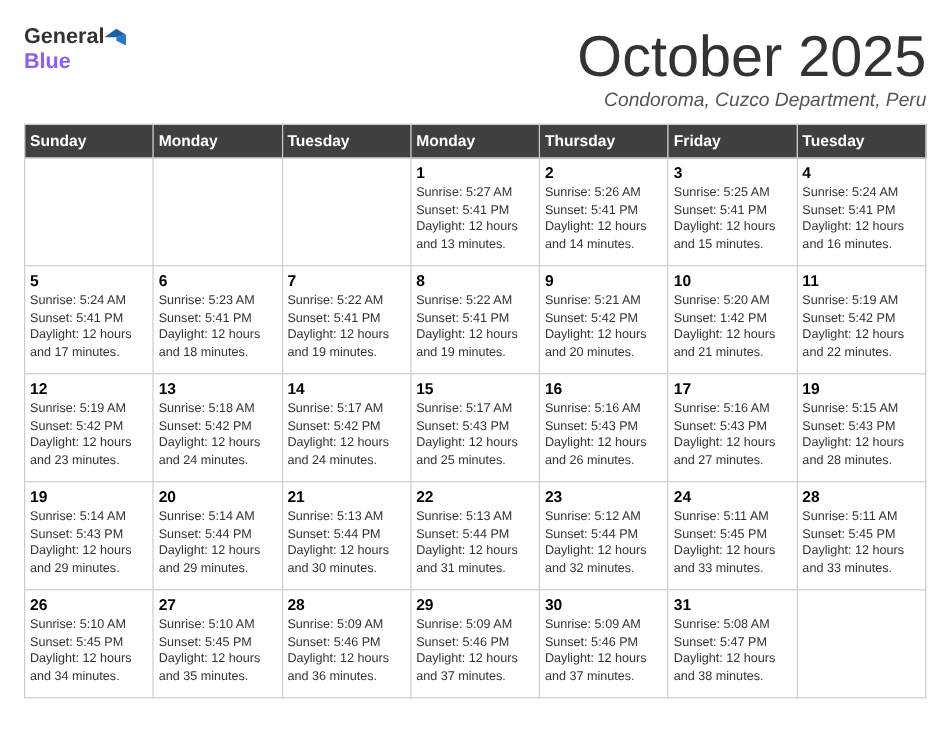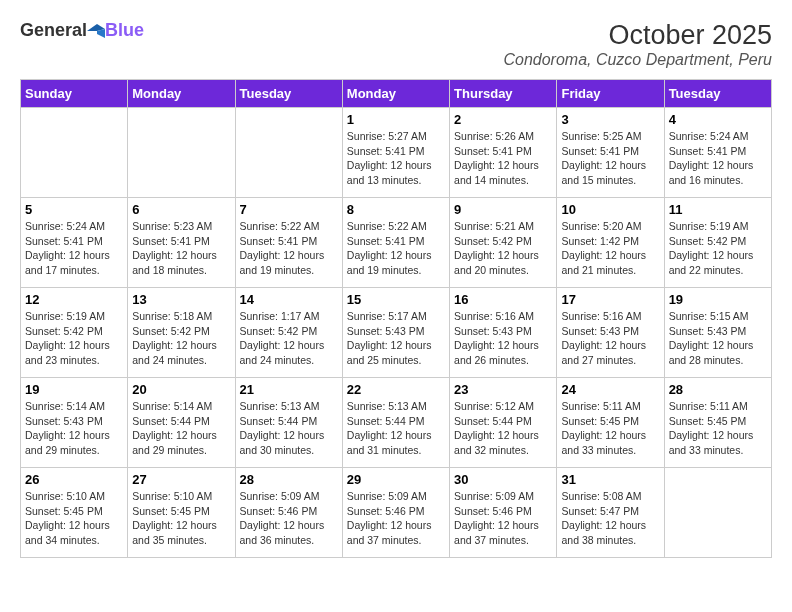--- a/index.html
+++ b/index.html
@@ -11,57 +11,57 @@
       padding: 20px;
     }
     .header-area {
       display: flex;
       align-items: flex-start;
       justify-content: space-between;
       margin-bottom: 10px;
     }
     .logo {
       display: flex;
-      flex-direction: row;
+      flex-direction: column;
       align-items: flex-start;
     }
     .logo-general {
       font-size: 18px;
       font-weight: bold;
       color: #333;
     }
     .logo-blue {
       font-size: 18px;
       font-weight: bold;
       color: #8b5cf6;
     }
     .logo-top-row {
       display: flex;
       align-items: center;
     }
     .title-area {
       text-align: right;
     }
     .month-title {
-      font-size: 27px;
+      font-size: 48px;
       font-weight: normal;
       color: #333;
     }
     .location-title {
       font-size: 16px;
       color: #555;
       font-style: italic;
     }
     .calendar {
       width: 100%;
       border-collapse: collapse;
       font-size: 11px;
     }
     .calendar thead th {
-      background-color: #6d28d9;
+      background-color: #404040;
       color: white;
       padding: 6px 4px;
       text-align: left;
       font-size: 13px;
       font-weight: bold;
       border: 1px solid #ccc;
     }
     .calendar tbody td {
       border: 1px solid #ccc;
       vertical-align: top;
@@ -213,21 +213,21 @@
         </td>
         <td>
           <div class="day-number">13</div>
           <div class="day-info">Sunrise: 5:18 AM
 Sunset: 5:42 PM
 Daylight: 12 hours
 and 24 minutes.</div>
         </td>
         <td>
           <div class="day-number">14</div>
-          <div class="day-info">Sunrise: 1:17 AM
+          <div class="day-info">Sunrise: 5:17 AM
 Sunset: 5:42 PM
 Daylight: 12 hours
 and 24 minutes.</div>
         </td>
         <td>
           <div class="day-number">15</div>
           <div class="day-info">Sunrise: 5:17 AM
 Sunset: 5:43 PM
 Daylight: 12 hours
 and 25 minutes.</div>

